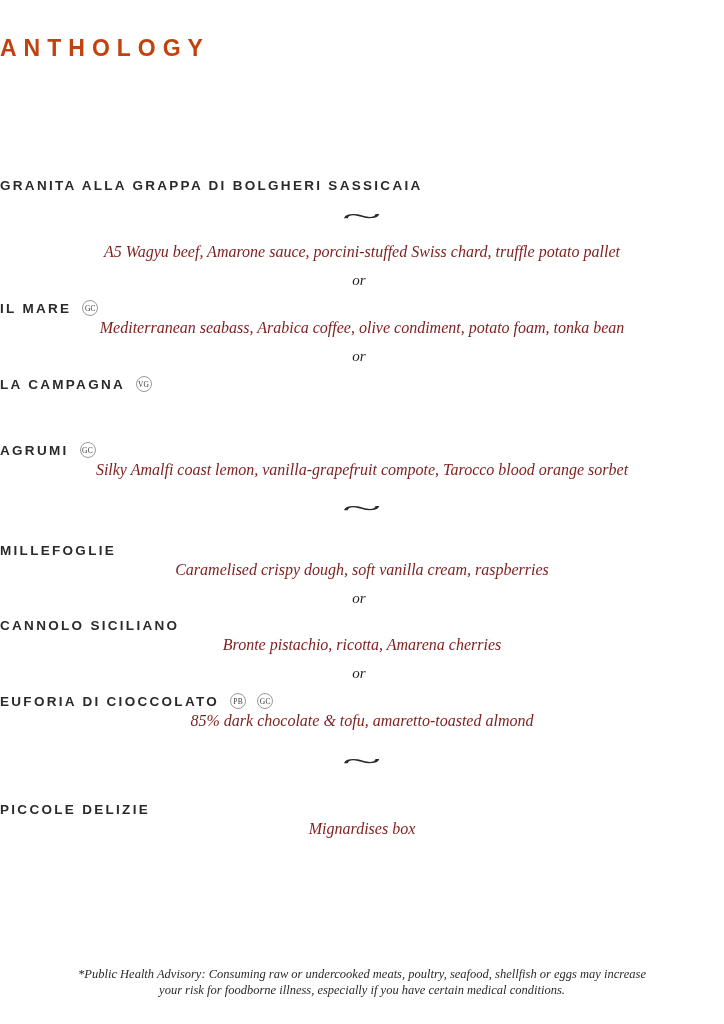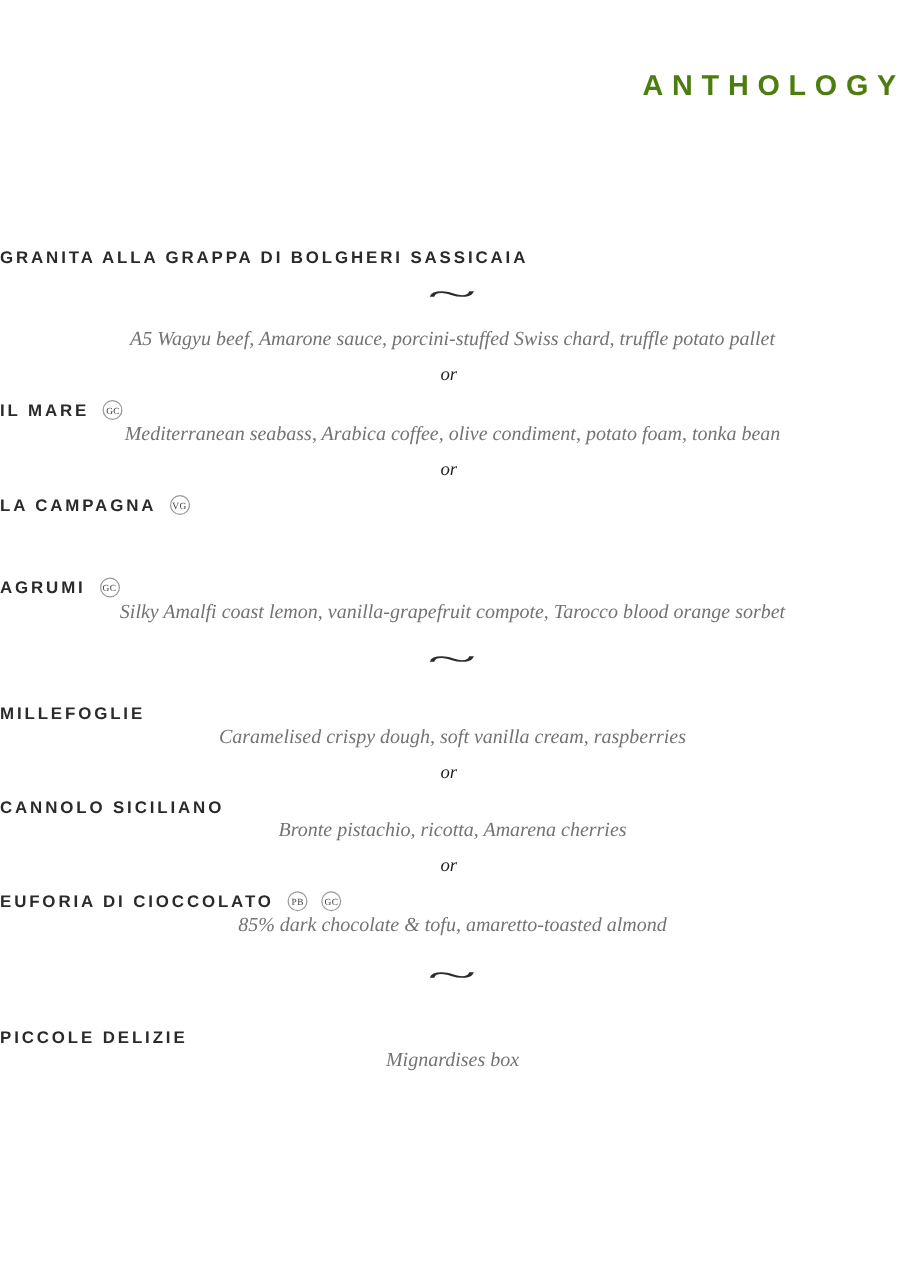--- a/index.html
+++ b/index.html
@@ -7,42 +7,42 @@
   .page {
     width: 724px;
     height: 1024px;
     position: relative;
     background: #ffffff;
     color: #1e1e1e;
     overflow: hidden;
     margin: 0 auto;
   }
   .title {
-    text-align: right;
-    padding-top: 55px;
+    text-align: left;
+    padding-top: 35px;
     font-family: "Liberation Sans", sans-serif;
     font-weight: bold;
     font-size: 23px;
     letter-spacing: 7px;
-    color: #4d7c0f;
+    color: #c2410c;
   }
   .course-name {
     font-family: "Liberation Sans", sans-serif;
     font-weight: bold;
     font-size: 13.5px;
     letter-spacing: 2.3px;
     color: #2a2a2a;
     text-align: left;
     line-height: 15px;
   }
   .desc {
     font-family: "Liberation Serif", serif;
     font-style: italic;
     font-size: 16px;
-    color: #737373;
+    color: #7f1d1d;
     text-align: center;
     margin-top: 3px;
     line-height: 18px;
   }
   .or {
     font-family: "Liberation Serif", serif;
     font-style: italic;
     font-size: 15px;
     color: #1f1f1f;
     text-align: center;
@@ -189,14 +189,17 @@
     <span class="glyph">~</span>
   </div>
 
   <div class="sp-piccole">
     <div class="course-name">
       <span>PICCOLE DELIZIE</span>
     </div>
     <div class="desc">Mignardises box</div>
   </div>
 
+  <div class="footer">
+    <div class="footer-inner">*Public Health Advisory: Consuming raw or undercooked meats, poultry, seafood, shellfish or eggs may increase your risk for foodborne illness, especially if you have certain medical conditions.</div>
+  </div>
 
 </div>
 
 </body></html>

